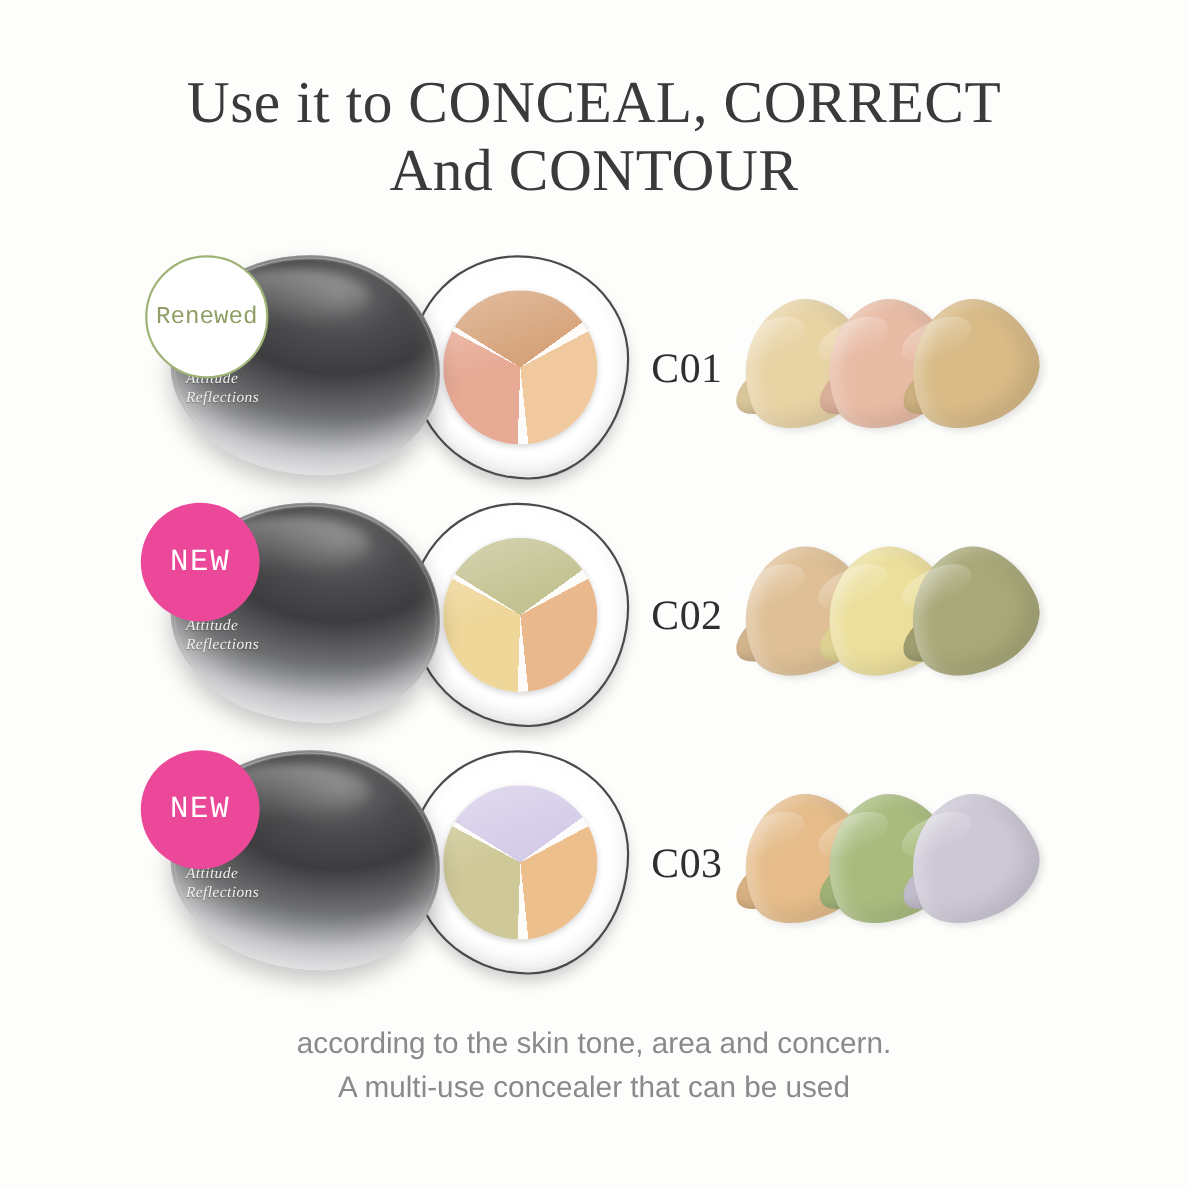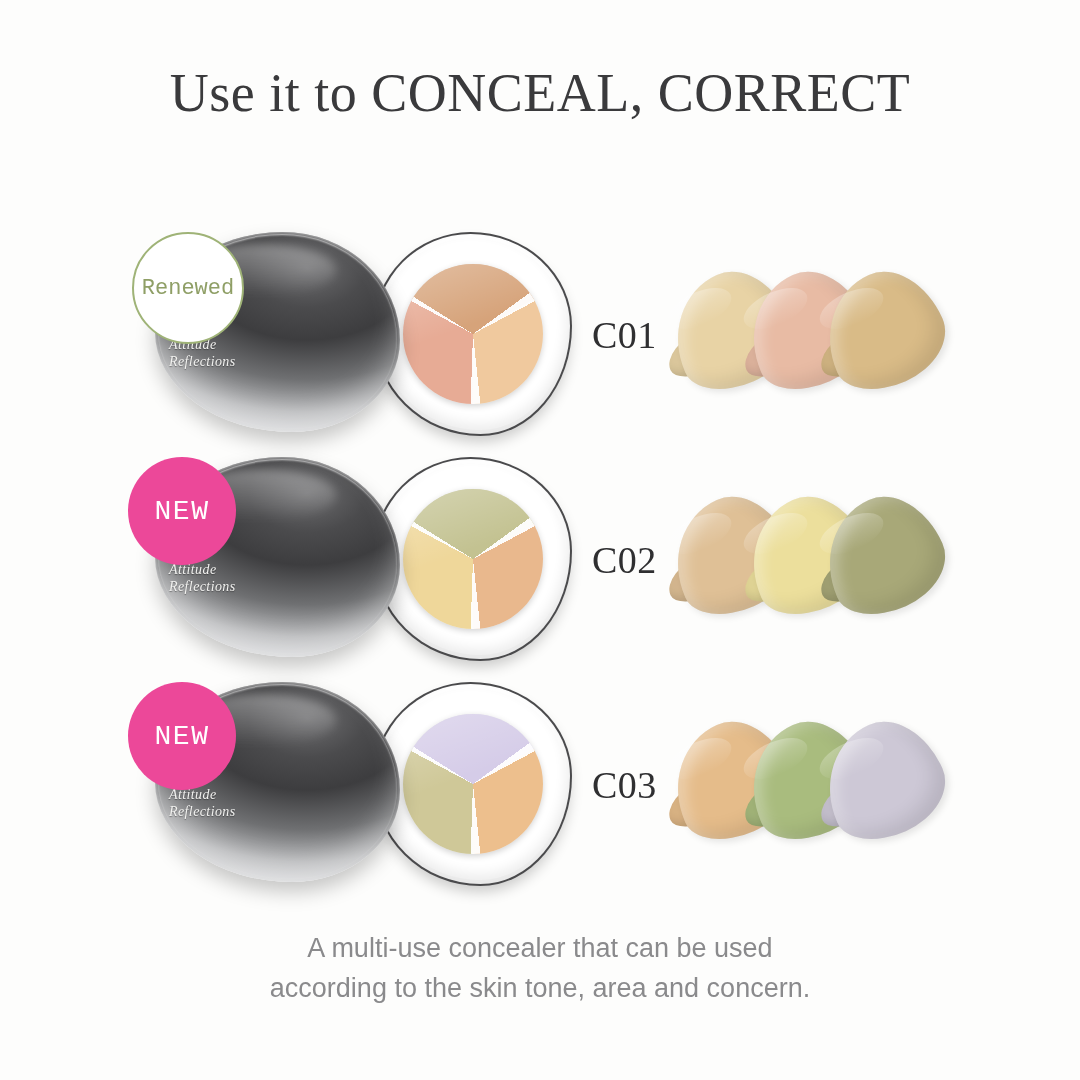--- a/index.html
+++ b/index.html
@@ -192,20 +192,21 @@
   }
   .caption span{display:block;}
 </style>
 </head>
 <body>
 
 <div class="page">
 
   <div class="headline">
     <span class="l1">Use it to CONCEAL, CORRECT</span>
+    <span class="l2">And CONTOUR</span>
   </div>
 
   <div class="row row-1">
     <div class="compact">
       <div class="base">
         <div class="base-inner">
           <div class="pan">
             <div class="wedge w-top" style="--c: #d6a37a;"></div>
             <div class="wedge w-left" style="--c: #e7ab95;"></div>
             <div class="wedge w-right" style="--c: #f0c99e;"></div>
@@ -321,17 +322,17 @@
         <div class="smear" style="--c: #a9bc7e;"></div>
       </div>
       <div class="swatch swatch-3">
         <div class="smear-tail" style="--c: #cdc8d6;"></div>
         <div class="smear" style="--c: #cdc8d6;"></div>
       </div>
     </div>
   </div>
 
   <div class="caption">
+    <span>according to the skin tone, area and concern.</span>
     <span>A multi-use concealer that can be used</span>
-    <span>according to the skin tone, area and concern.</span>
   </div>
 
 </div>
 
 </body></html>

